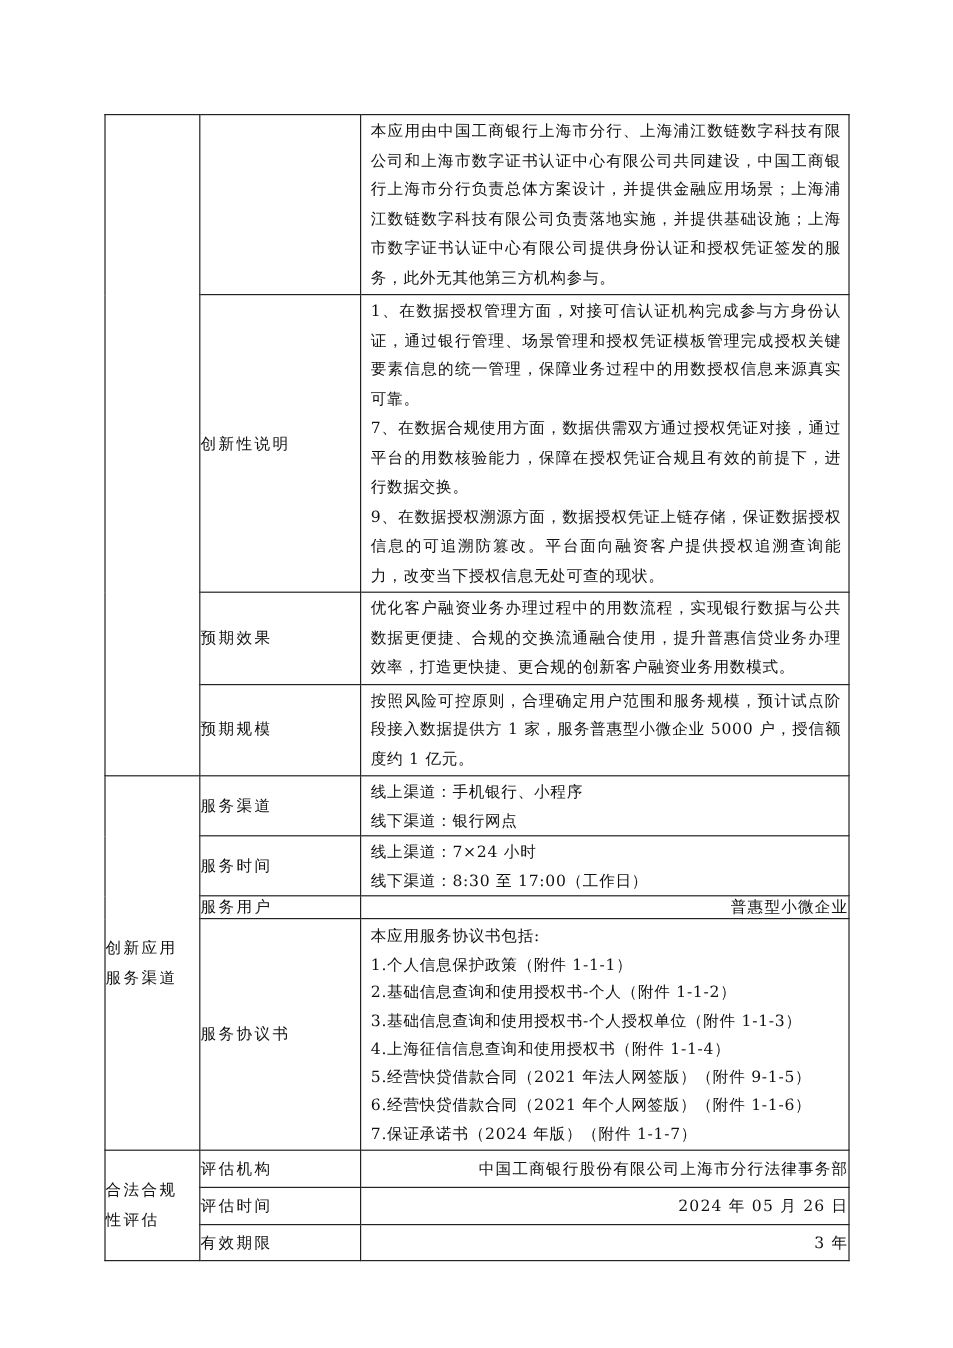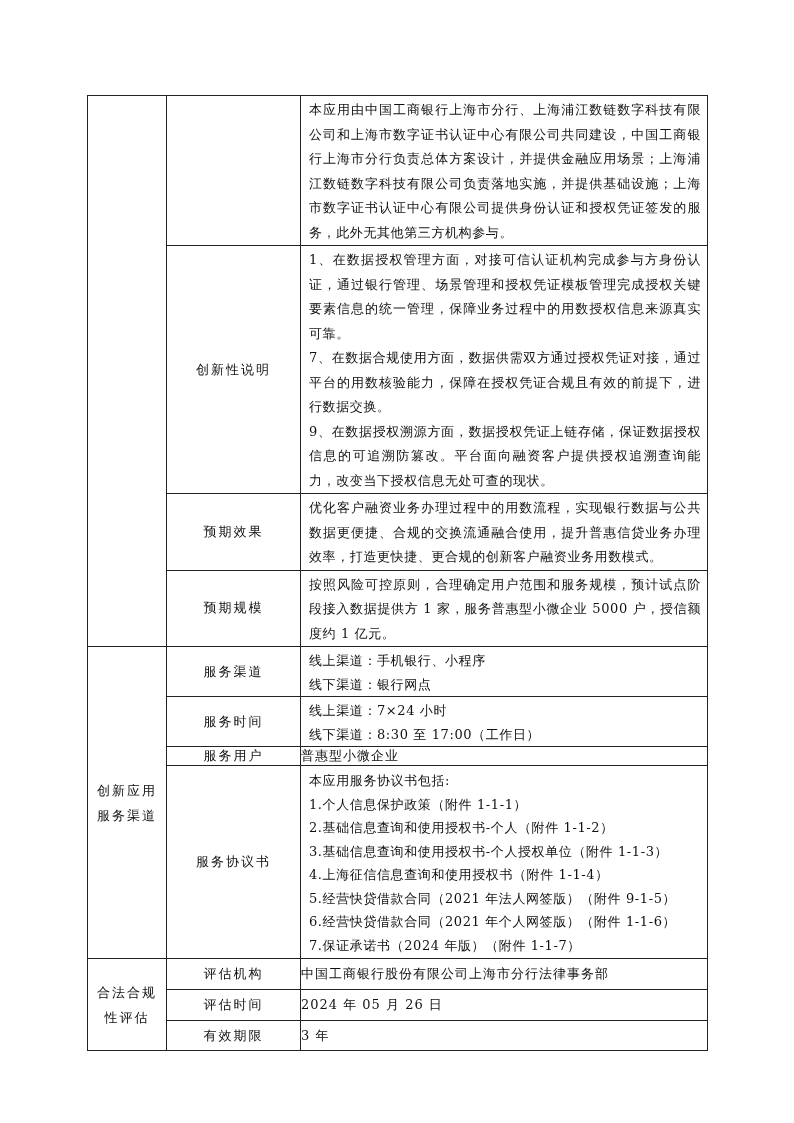--- a/index.html
+++ b/index.html
@@ -2,25 +2,25 @@
 <html><head>
 <meta charset="utf-8">
 <style>
   html, body { margin: 0; padding: 0; background: #ffffff; }
   body { width: 794px; height: 1123px; position: relative; overflow: hidden;
          font-family: "DejaVu Serif", "Liberation Serif", serif; color: #111; }
   .page { position: absolute; left: 87px; top: 95px; width: 620px; }
   table { border-collapse: collapse; width: 620px; table-layout: fixed; }
   td { border: 1px solid #222; padding: 0; vertical-align: middle; font-size: 13px; }
   col.c1 { width: 79px; } col.c2 { width: 134px; } col.c3 { width: 407px; }
-  .label { text-align: center; letter-spacing: 2px; }
-  .group { text-align: center; letter-spacing: 2px; line-height: 25px; }
+  .label { text-align: left; letter-spacing: 2px; }
+  .group { letter-spacing: 2px; line-height: 25px; }
   .content { padding: 2px 6px 0 8px; line-height: 24.5px; text-align: justify; letter-spacing: 0.6px; }
   .content p { margin: 0; }
-  .center { text-align: left; letter-spacing: 1px; }
+  .center { text-align: right; letter-spacing: 1px; }
   .list-line { display: block; line-height: 23.5px; white-space: nowrap; }
 </style>
 </head>
 <body>
 
 <div class="page">
 <table>
   <colgroup>
         <col class="c1">
         <col class="c2">

